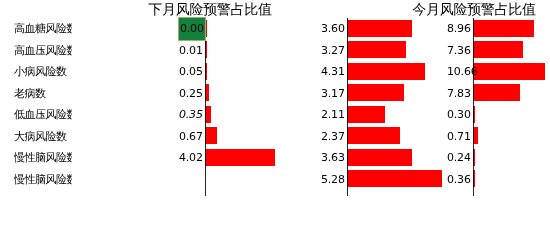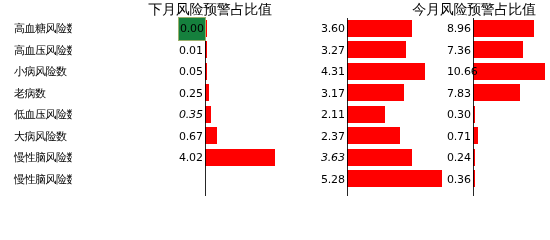--- a/index.html
+++ b/index.html
@@ -157,21 +157,21 @@
       <div class="brow">
         <div class="bar" style="width: 37.964px;"></div>
         <div class="blabel" style="left: -26px;">2.11</div>
       </div>
       <div class="brow">
         <div class="bar" style="width: 52.8977px;"></div>
         <div class="blabel" style="left: -26px;">2.37</div>
       </div>
       <div class="brow">
         <div class="bar" style="width: 65.3125px;"></div>
-        <div class="blabel" style="left: -26px; font-style: italic;">3.63</div>
+        <div class="blabel" style="left: -26px;">3.63</div>
       </div>
       <div class="brow">
         <div class="bar" style="width: 95px;"></div>
         <div class="blabel" style="left: -26px;">5.28</div>
       </div>
     </div>
   <div class="panel" id="panel2" style="left: 473px; width: 78px;">
     <div class="baseline"></div>
   <div class="brow">
         <div class="bar" style="width: 60.5178px;"></div>

